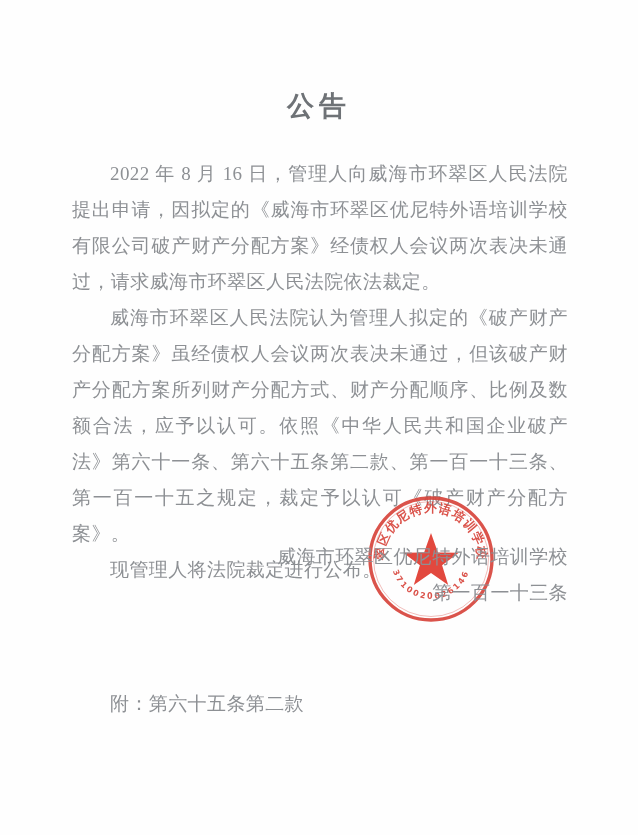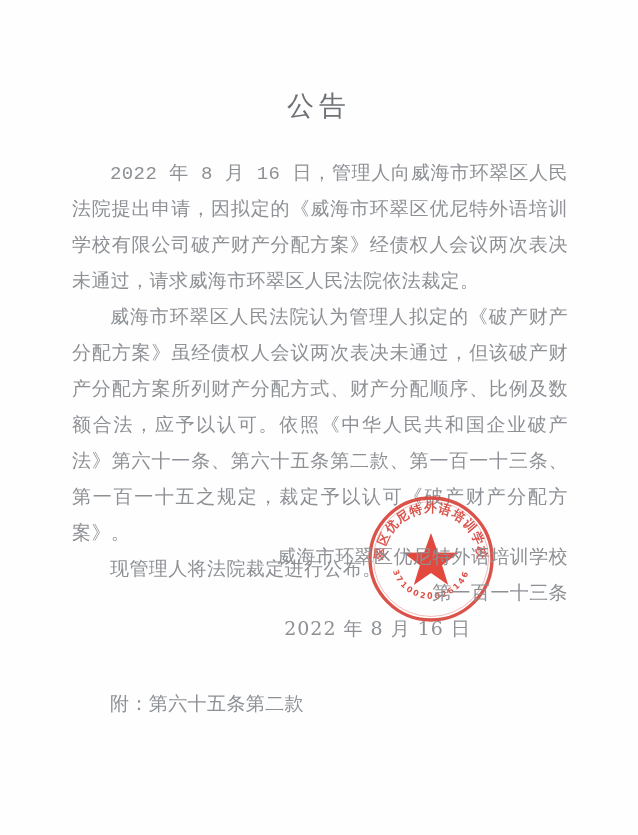--- a/index.html
+++ b/index.html
@@ -25,21 +25,21 @@
 
   
   .doc-title {
     position: absolute;
     top: 88px;
     left: 0;
     width: 638px;
     text-align: center;
     font-family: "DejaVu Sans", "Liberation Sans", sans-serif;
     font-size: 27px;
-    font-weight: 400;
+    font-weight: 700;
     letter-spacing: 5px;
     color: #6e7276;
   }
 
   
   .body-block {
     position: absolute;
     top: 156px;
     left: 72px;
     width: 496px;
@@ -48,21 +48,21 @@
   .para {
     font-size: 19px;
     line-height: 36px;
     color: #8d9094;
     text-align: justify;
     text-justify: inter-ideograph;
     text-align-last: left;
     letter-spacing: 0.4px;
     margin: 0 0 0 0;
     text-indent: 2em;
-    font-family: Liberation Mono, monospace;
+    font-family: Liberation Serif, serif;
   }
 
   
   .sign-block {
     position: absolute;
     top: 538px;
     left: 72px;
     width: 496px;
     text-align: right;
     z-index: 3;
@@ -141,20 +141,19 @@
         <textPath href="#sealArcBottom" startOffset="50%">3710020026146</textPath>
       </text>
 
       <polygon fill="#e0392e" points="65,39 71.9,58.4 92.7,58.8 76.1,71.2 82.2,90.9 65,78.9 47.8,90.9 53.9,71.2 37.3,58.8 58.1,58.4"></polygon>
     </svg>
   </div>
 
   <div class="sign-block">
     <div class="sign-line org1">威海市环翠区优尼特外语培训学校</div>
     <div class="sign-line org2">第一百一十三条</div>
-    <div class="sign-line date">2022 年 8 月 16 日</div>
   </div>
 
   <div class="attach-block">
     <div class="attach-line">附：第六十五条第二款</div>
   </div>
 
 </div>
 
 </body></html>

